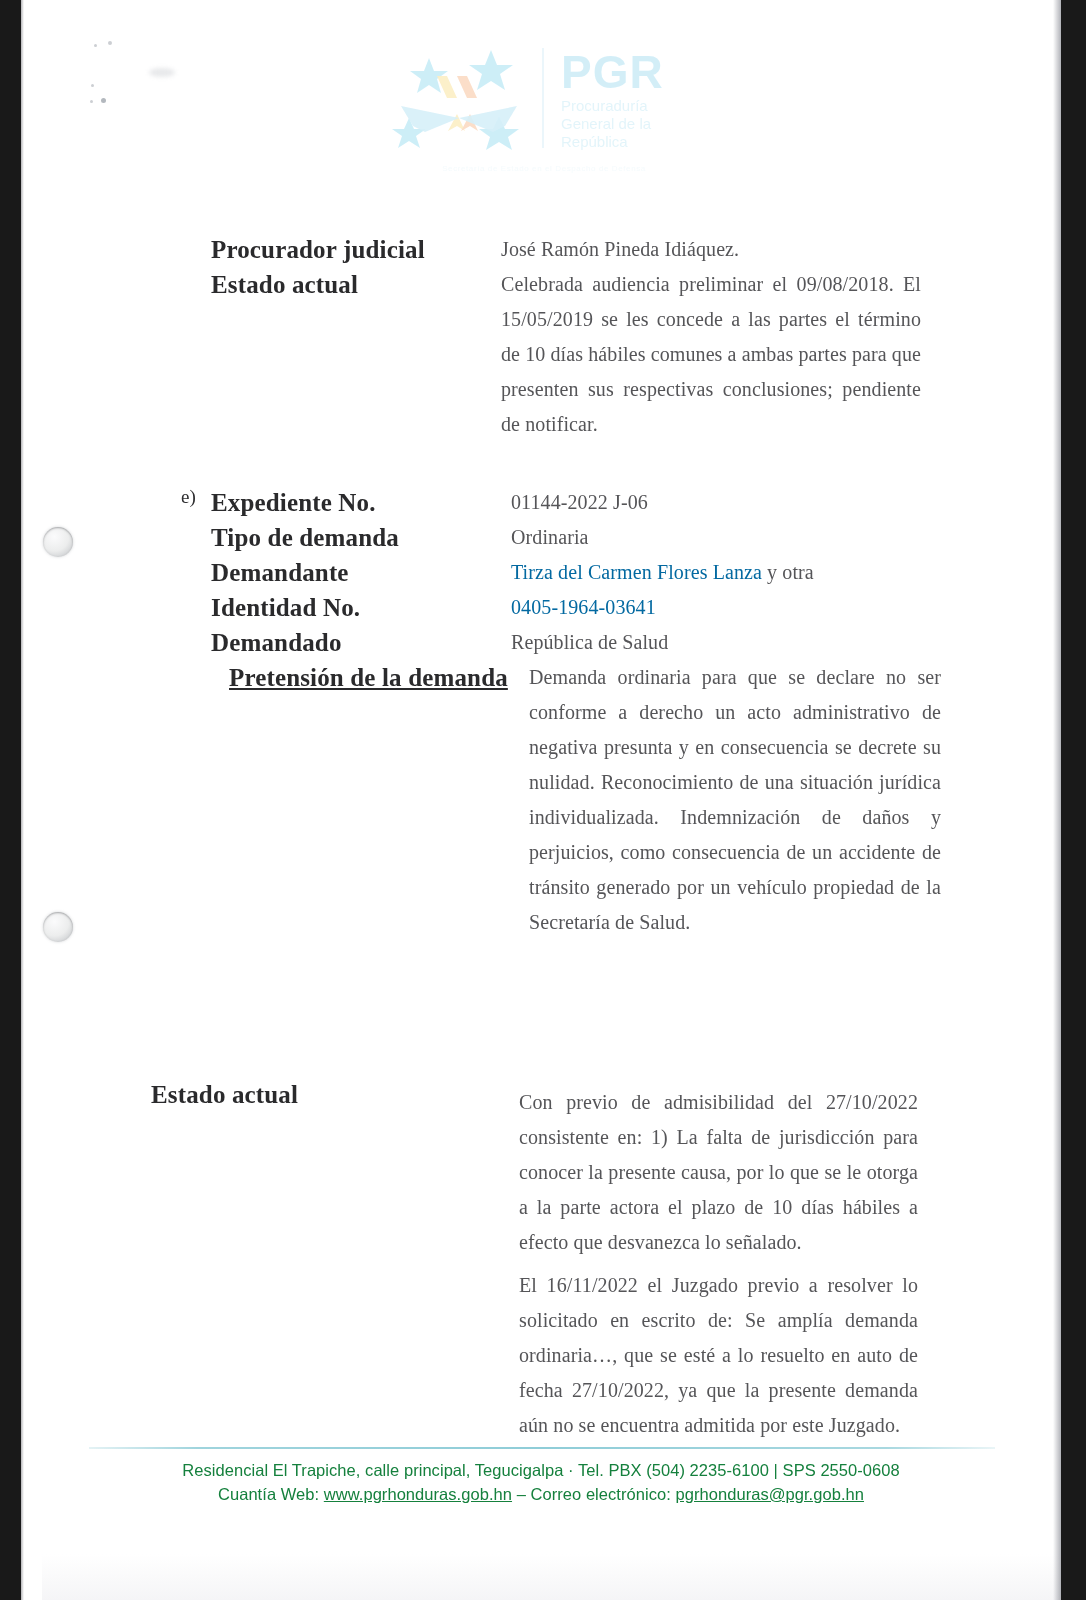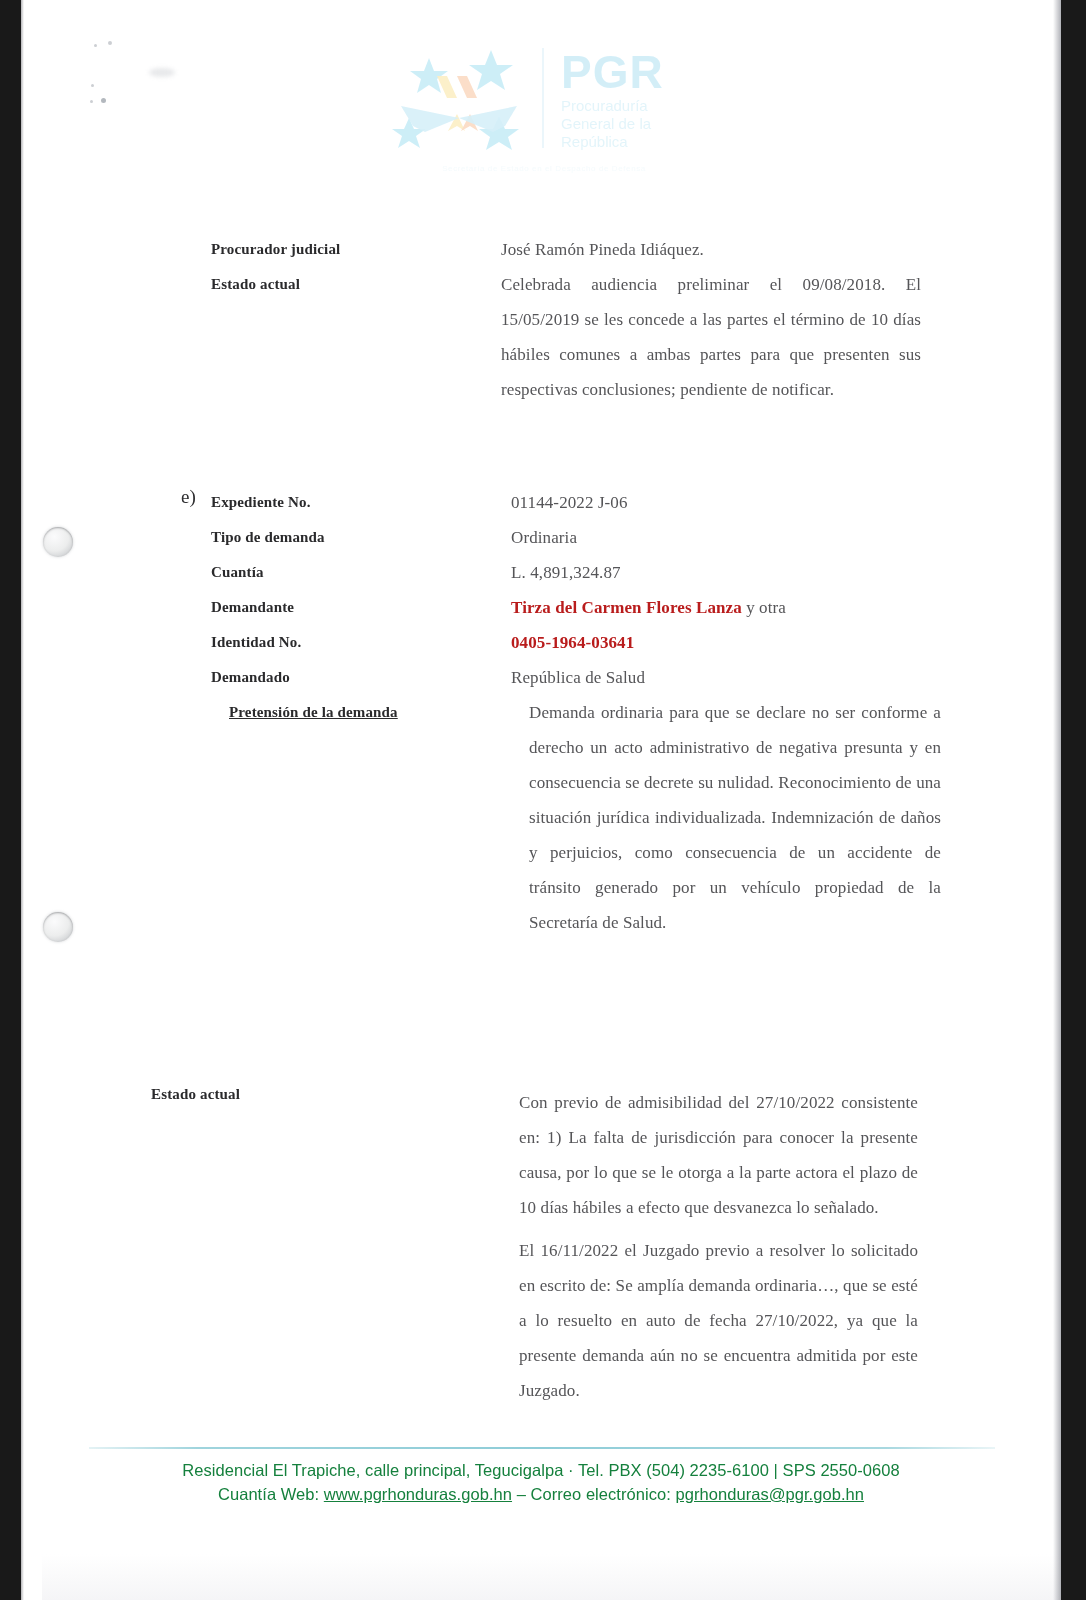--- a/index.html
+++ b/index.html
@@ -122,38 +122,38 @@
     width: 22px;
     flex: 0 0 22px;
     font-size: 19px;
     color: #2f2f31;
     text-align: left;
     padding-top: 1px;
   }
   .label-col {
     flex: 0 0 300px;
     width: 300px;
-    font-size: 15px;
+    font-size: 25px;
     font-weight: bold;
     color: #2a2a2c;
     line-height: 35px;
     letter-spacing: .15px;
   }
   .label-col.indent { padding-left: 18px; text-decoration: underline; }
   .value-col {
     flex: 1;
-    font-size: 17px;
+    font-size: 20px;
     line-height: 35px;
     color: #555558;
     letter-spacing: .1px;
   }
   .value-col.justify { text-align: justify; }
   .value-col.justify p { margin: 8px; }
   .value-col p { margin: 0; }
-  .v-strong { font-weight: bold; color: #b91c1c; }
+  .v-strong { font-weight: normal; color: #0369a1; }
 
   .block-top     { position: absolute; left: 190px; top: 0;    width: 760px; }
   .block-e       { position: absolute; left: 160px; top: 253px; width: 790px; }
   .block-estado2 { position: absolute; left: 130px; top: 845px; width: 820px; }
 
   .block-top .label-col  { flex: 0 0 290px; width: 290px; }
   .block-top .value-col  { max-width: 420px; }
 
   .block-e .marker-col   { width: 30px; flex: 0 0 30px; }
   .block-e .label-col    { flex: 0 0 300px; width: 300px; }
@@ -251,25 +251,20 @@
           <div class="value-col">01144-2022 J-06</div>
         </div>
 
 
         <div class="row">
           <div class="marker-col"></div>
           <div class="label-col">Tipo de demanda</div>
           <div class="value-col">Ordinaria</div>
         </div>
 
-        <div class="row">
-          <div class="marker-col"></div>
-          <div class="label-col">Cuantía</div>
-          <div class="value-col">L. 4,891,324.87</div>
-        </div>
 
         <div class="row">
           <div class="marker-col"></div>
           <div class="label-col">Demandante</div>
           <div class="value-col"><span class="v-strong">Tirza del Carmen Flores Lanza</span><span> y otra</span></div>
         </div>
 
         <div class="row">
           <div class="marker-col"></div>
           <div class="label-col">Identidad No.</div>

